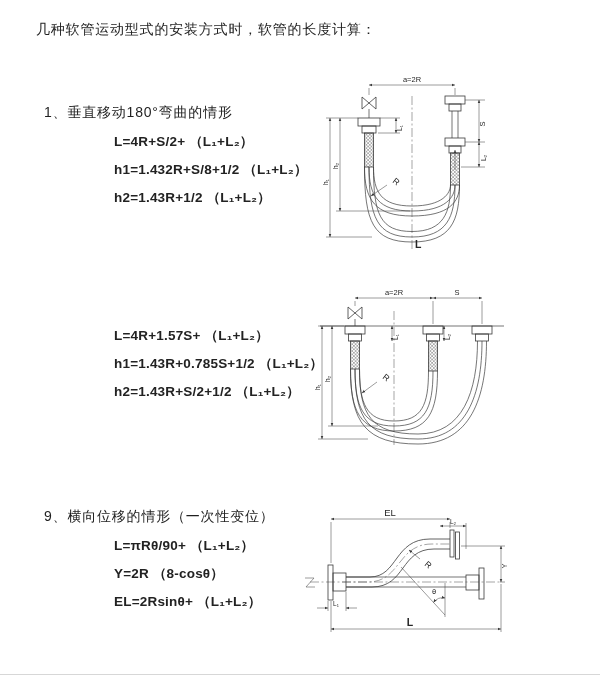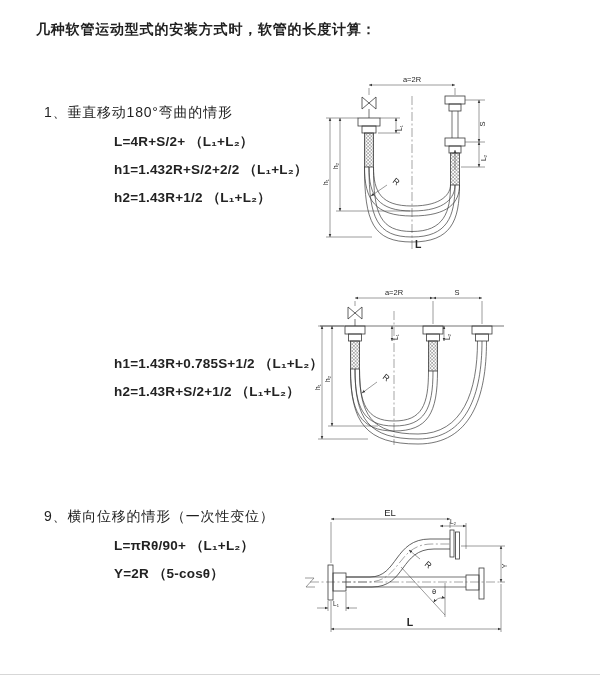--- a/index.html
+++ b/index.html
@@ -1,21 +1,21 @@
 <!DOCTYPE html>
 <html><head>
 <meta charset="utf-8">
 <style>
   html,body{margin:0;padding:0;background:#fff;}
   .page{
     position:relative;width:600px;height:675px;background:#ffffff;
     font-family:"Liberation Sans","DejaVu Sans",sans-serif;color:#1f1f1f;
     overflow:hidden;border-bottom:1px solid #d7d7d7;box-sizing:border-box;
   }
-  .title{position:absolute;left:36px;top:21px;font-size:14px;font-weight:bold;letter-spacing:.8px;}
+  .title{position:absolute;left:36px;top:21px;font-size:14px;font-weight:normal;letter-spacing:.8px;}
   .sec-heading{position:absolute;left:44px;font-size:14px;font-weight:normal;letter-spacing:.8px;}
   .formula{position:absolute;left:68px;font-size:13.5px;font-weight:bold;letter-spacing:.2px;color:#222;padding-left:46px;}
   .diag{position:absolute;}
   
   .d  {stroke:#3b3b3b;fill:none;stroke-width:.8;}
   .d7 {stroke:#3b3b3b;fill:none;stroke-width:.7;}
   .dm {stroke:#4a4a4a;fill:none;stroke-width:.55;}
   .cl {stroke:#4a4a4a;fill:none;stroke-width:.5;stroke-dasharray:9 2.5 2 2.5;}
   .hx {stroke:#3b3b3b;stroke-width:.8;}
   text{fill:#262626;font-family:"Liberation Sans","DejaVu Sans",sans-serif;}
@@ -24,29 +24,31 @@
 </style>
 </head>
 <body>
 
 <div class="page">
 
   <div class="title">几种软管运动型式的安装方式时，软管的长度计算：</div>
 
   <div class="sec-heading" style="top:104px">1、垂直移动180°弯曲的情形</div>
   <div class="formula" style="top:133px">L=4R+S/2+ （L₁+L₂）</div>
-  <div class="formula" style="top:161px">h1=1.432R+S/2+2/2 （L₁+L₂）</div>
+  <div class="formula" style="top:161px">h1=1.432R+S/8+1/2 （L₁+L₂）</div>
   <div class="formula" style="top:189px">h2=1.43R+1/2 （L₁+L₂）</div>
 
+  <div class="formula" style="top:327px">L=4R+1.57S+ （L₁+L₂）</div>
   <div class="formula" style="top:355px">h1=1.43R+0.785S+1/2 （L₁+L₂）</div>
   <div class="formula" style="top:383px">h2=1.43R+S/2+1/2 （L₁+L₂）</div>
 
   <div class="sec-heading" style="top:508px">9、横向位移的情形（一次性变位）</div>
   <div class="formula" style="top:537px">L=πRθ/90+ （L₁+L₂）</div>
-  <div class="formula" style="top:565px">Y=2R （5-cosθ）</div>
+  <div class="formula" style="top:565px">Y=2R （8-cosθ）</div>
+  <div class="formula" style="top:593px">EL=2Rsinθ+ （L₁+L₂）</div>
 
   <svg class="diag" style="left:312px;top:70px" width="270" height="190" viewBox="0 0 270 190">
     <defs>
       <marker id="ar1" viewBox="0 0 8 8" refX="7.2" refY="4" markerWidth="7" markerHeight="7" orient="auto-start-reverse">
         <path d="M0,1 L7.5,4 L0,7 z" fill="#3b3b3b"></path>
       </marker>
       <pattern id="hp1" patternUnits="userSpaceOnUse" width="3.4" height="3.4">
         <path d="M0,0 L3.4,3.4 M3.4,0 L0,3.4" stroke="#5a5a5a" stroke-width="0.45"></path>
       </pattern>
     </defs>

